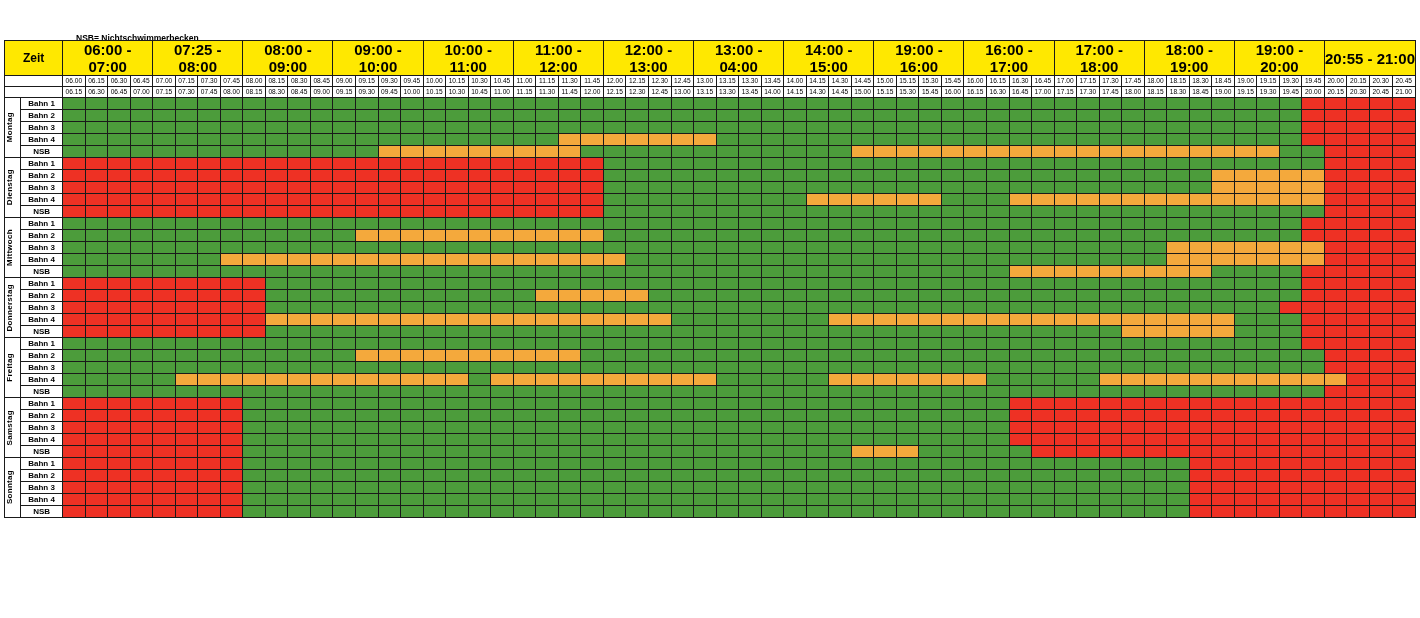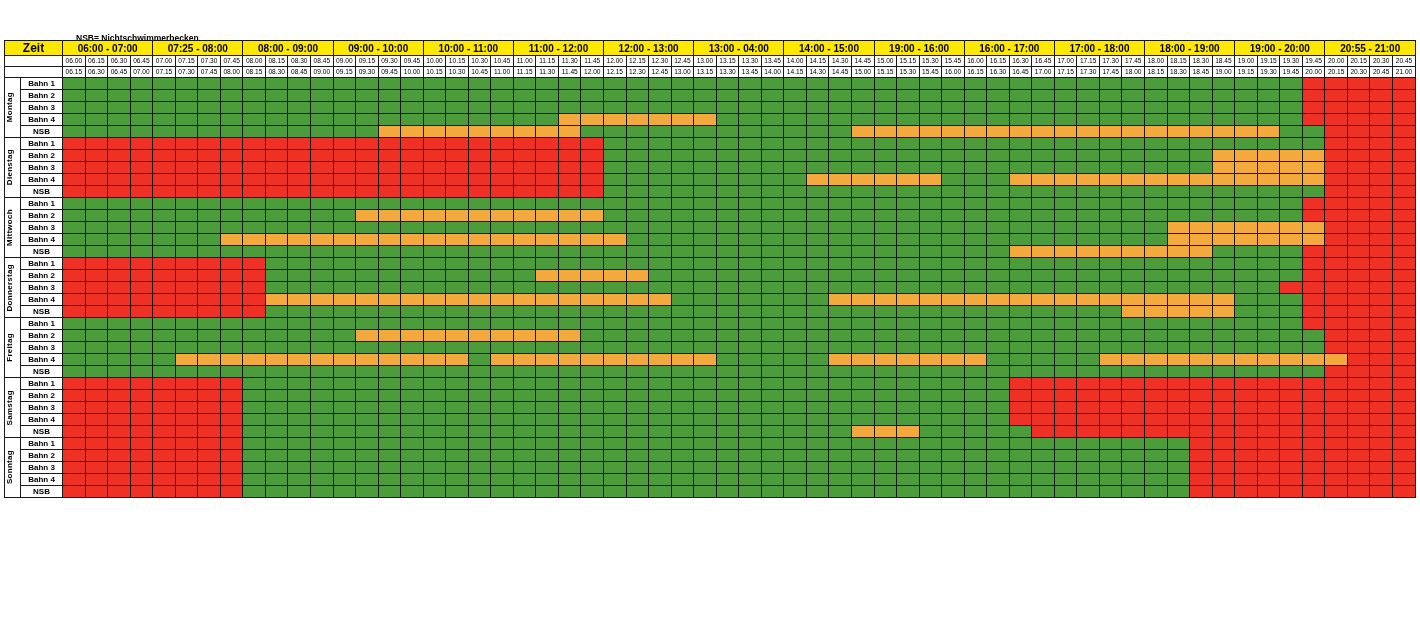--- a/index.html
+++ b/index.html
@@ -19,21 +19,21 @@
     position:absolute;left:4px;top:40px;border-collapse:collapse;
     table-layout:fixed;width:1412px;
   }
   table.grid td,table.grid th{padding:0;margin:0;border:1px solid #1a1a1a;}
 
   
   .hdr-zeit{
     background:#ffe800;font-size:12px;font-weight:bold;text-align:center;color:#000;height:13px;
   }
   .hdr-hour{
-    background:#ffe800;font-size:10px;font-weight:bold;text-align:center;color:#000;height:13px;
+    background:#ffe800;font-size:15px;font-weight:bold;text-align:center;color:#000;height:13px;
   }
   .hdr-q{
     background:#ffffff;font-size:6.6px;text-align:center;color:#000;height:10px;line-height:10px;
   }
   .hdr-q2{
     background:#ffffff;font-size:6.6px;text-align:center;color:#000;height:10px;line-height:10px;
   }
   .blank-corner{background:#ffffff;}
 
   

